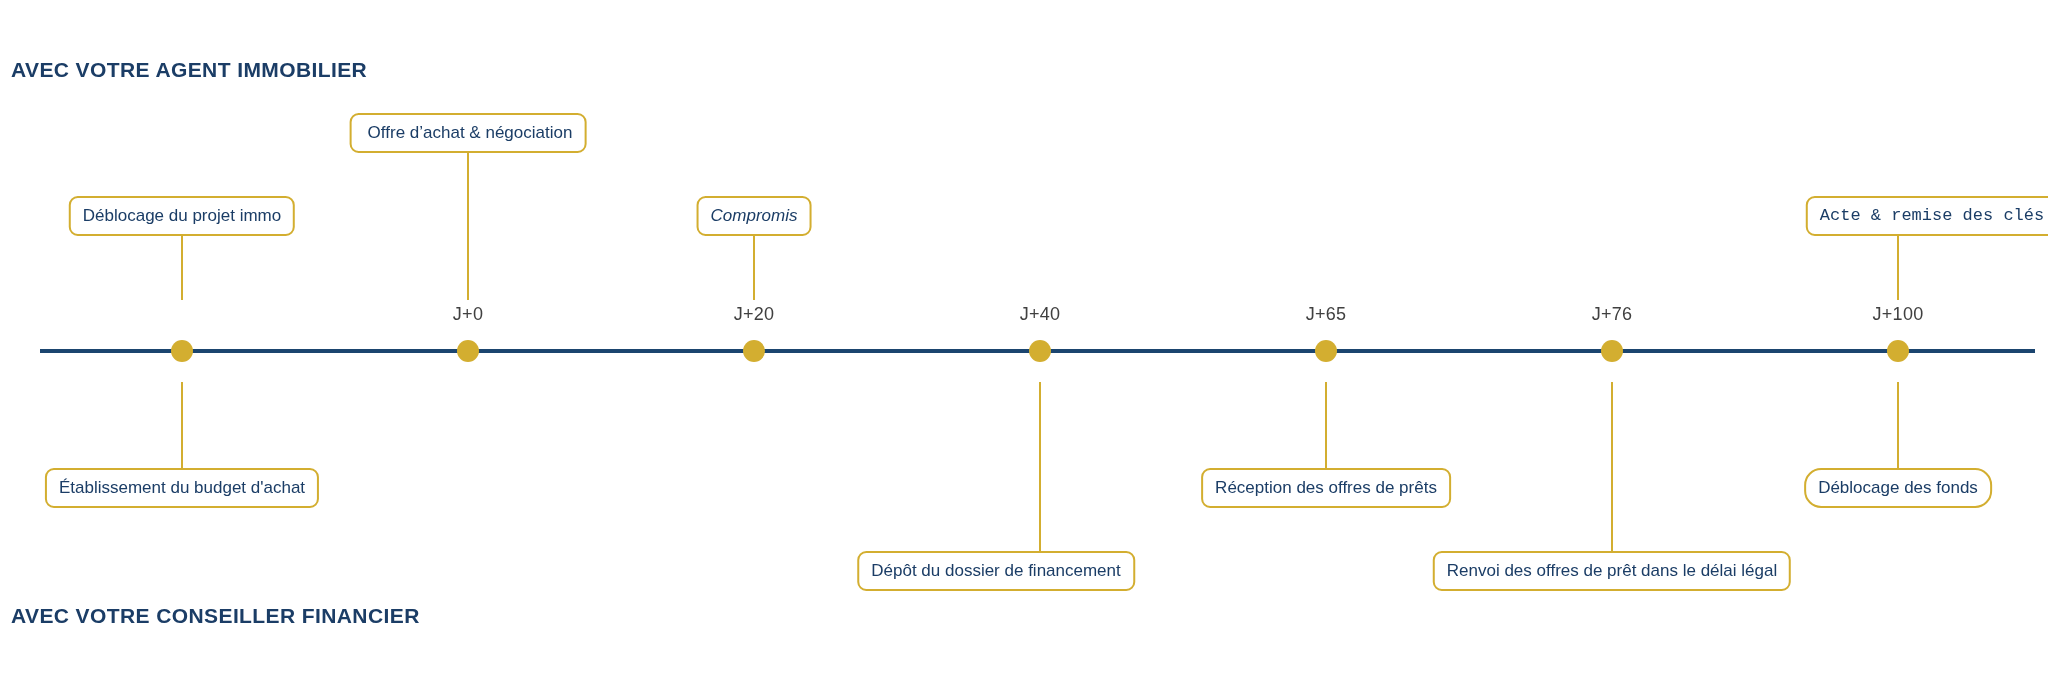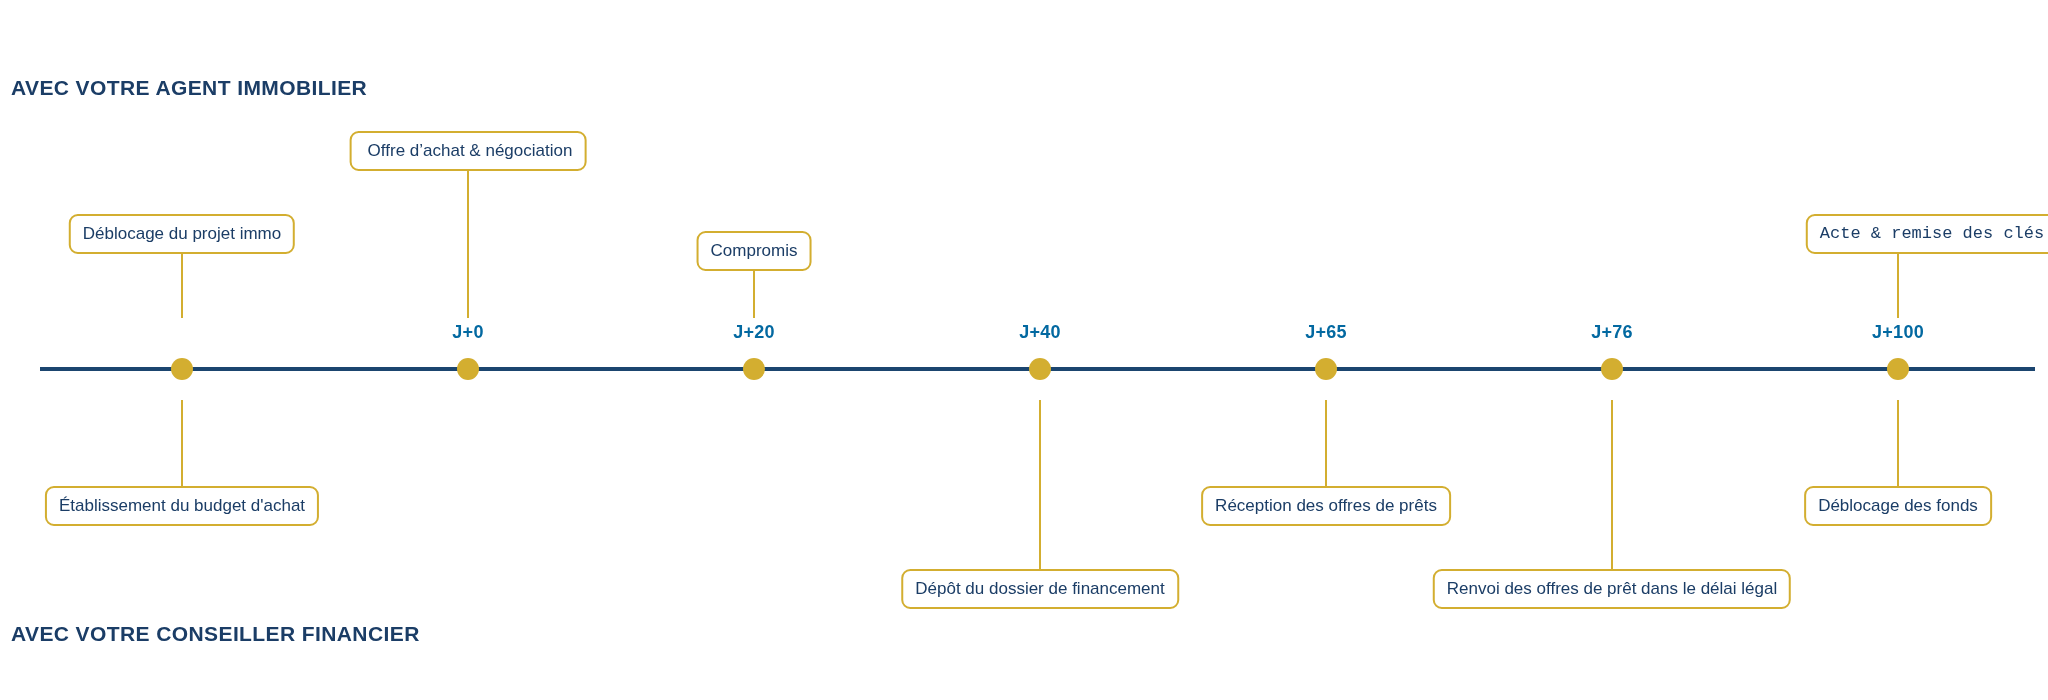--- a/index.html
+++ b/index.html
@@ -10,21 +10,20 @@
   body {
     font-family: "Liberation Sans", sans-serif;
     -webkit-font-smoothing: antialiased;
   }
   #stage {
     position: relative;
     width: 2048px;
     height: 656px;
     background: #ffffff;
     overflow: hidden;
-    margin-top: 18px;
   }
 
   
   .section-heading {
     position: absolute;
     font-size: 21px;
     font-weight: bold;
     letter-spacing: 0.4px;
     color: #1b3d66;
     white-space: nowrap;
@@ -52,22 +51,22 @@
     border-radius: 50%;
     background: #d3ae30;
   }
 
   
   .day-label {
     position: absolute;
     top: 304px;
     transform: translateX(-50%);
     font-size: 18px;
-    font-weight: bold;
-    color: #0369a1;
+    font-weight: normal;
+    color: #404040;
     white-space: nowrap;
     letter-spacing: 0.3px;
   }
 
   
   .connector {
     position: absolute;
     width: 2px;
     margin-left: -1px;
     background: #d3ae30;
@@ -111,30 +110,30 @@
       <div class="day-label" style="left: 1612px;">J+76</div>
       <div class="node-dot" style="left: 1898px;"></div>
       <div class="day-label" style="left: 1898px;">J+100</div>
     </div>
   <div id="labels-layer">
       <div class="connector" style="left: 182px; top: 228px; height: 72px;"></div>
       <div class="pill" style="left: 182px; top: 196px;">Déblocage du projet immo</div>
       <div class="connector" style="left: 468px; top: 146px; height: 154px;"></div>
       <div class="pill" style="left: 468px; top: 113px; padding-left: 16px;">Offre d’achat &amp; négociation</div>
       <div class="connector" style="left: 754px; top: 228px; height: 72px;"></div>
-      <div class="pill" style="left: 754px; top: 213px;">Compromis</div>
+      <div class="pill" style="left: 754px; top: 196px; font-style: italic;">Compromis</div>
       <div class="connector" style="left: 1898px; top: 228px; height: 72px;"></div>
       <div class="pill" style="left: 1932px; top: 196px; font-family: Liberation Mono, monospace;">Acte &amp; remise des clés</div>
       <div class="connector" style="left: 182px; top: 382px; height: 86px;"></div>
       <div class="pill" style="left: 182px; top: 468px;">Établissement du budget d'achat</div>
       <div class="connector" style="left: 1040px; top: 382px; height: 169px;"></div>
-      <div class="pill" style="left: 1040px; top: 551px;">Dépôt du dossier de financement</div>
+      <div class="pill" style="left: 996px; top: 551px;">Dépôt du dossier de financement</div>
       <div class="connector" style="left: 1326px; top: 382px; height: 86px;"></div>
       <div class="pill" style="left: 1326px; top: 468px; text-align: center;">Réception des offres de prêts</div>
       <div class="connector" style="left: 1612px; top: 382px; height: 169px;"></div>
       <div class="pill" style="left: 1612px; top: 551px;">Renvoi des offres de prêt dans le délai légal</div>
       <div class="connector" style="left: 1898px; top: 382px; height: 86px;"></div>
-      <div class="pill" style="left: 1898px; top: 468px;">Déblocage des fonds</div>
+      <div class="pill" style="left: 1898px; top: 468px; border-radius: 17px;">Déblocage des fonds</div>
     </div>
 
   <div class="section-heading" id="heading-bottom">AVEC VOTRE CONSEILLER FINANCIER</div>
 
 </div>
 
 </body></html>

